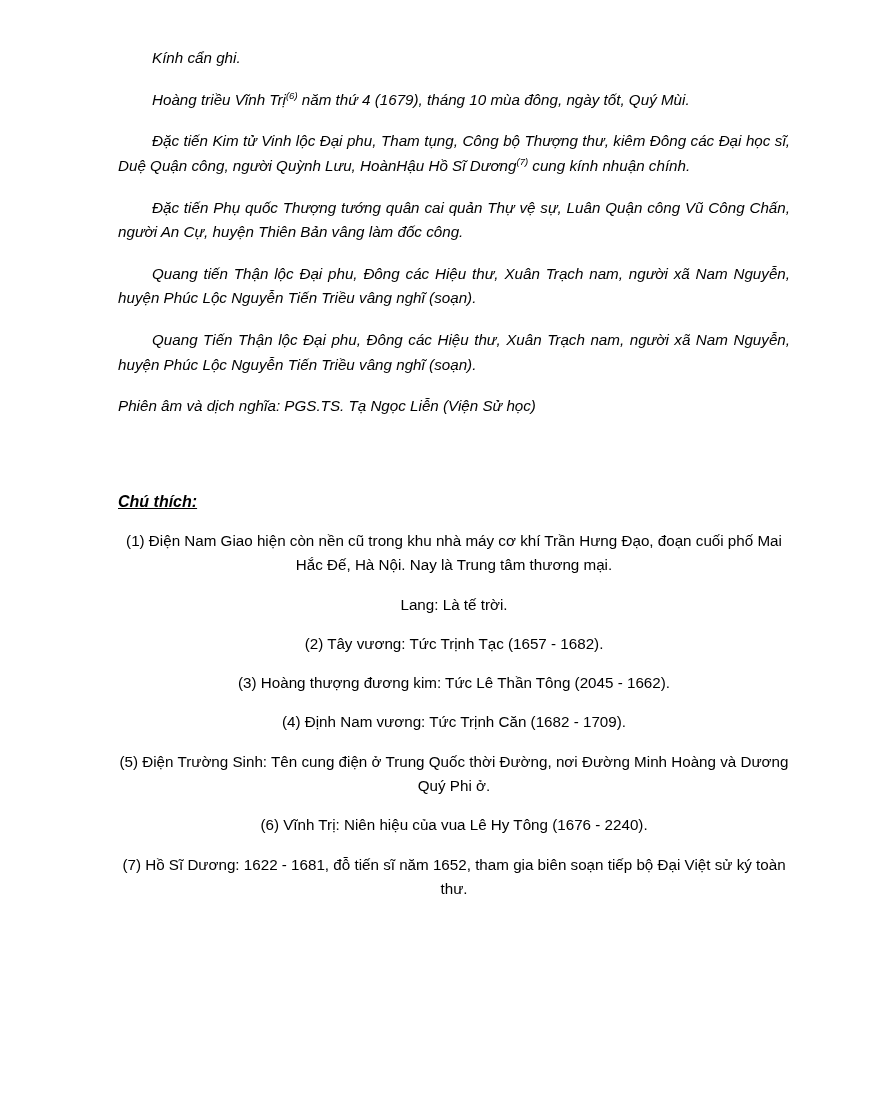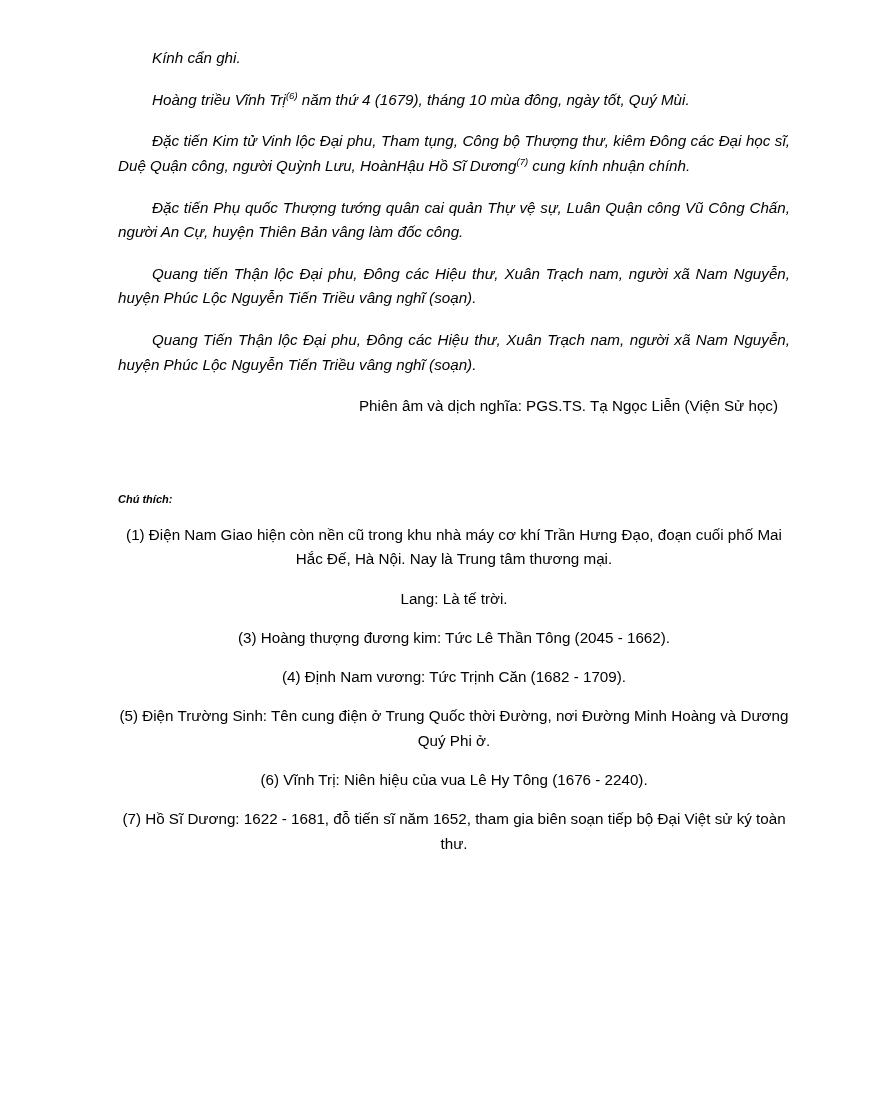--- a/index.html
+++ b/index.html
@@ -25,33 +25,35 @@
     line-height: 1.62;
     text-align: justify;
   }
   .para {
     margin: 0 0 17px 0;
     font-style: italic;
     text-indent: 34px;
   }
   .signature {
     margin: 0 0 17px 0;
-    text-align: right;
+    font-style: italic;
+    text-align: left;
     padding-right: 12px;
   }
   sup {
     font-size: 9.5px;
     vertical-align: super;
     line-height: 0;
   }
   .notes-title {
     margin: 74px 0 18px 0;
     font-weight: bold;
     font-style: italic;
-    font-size: 11px;
+    text-decoration: underline;
+    font-size: 16px;
   }
   .note {
     margin: 0 0 15px 0;
     font-size: 15.2px;
     line-height: 1.6;
     text-align: center;
   }
 </style>
 </head>
 <body>
@@ -74,20 +76,21 @@
 
 
     <p class="signature">Phiên âm và dịch nghĩa: PGS.TS. Tạ Ngọc Liễn (Viện Sử học)</p>
   </div>
 
   <div class="notes-section">
     <div class="notes-title">Chú thích:</div>
 
     <p class="note">(1) Điện Nam Giao hiện còn nền cũ trong khu nhà máy cơ khí Trần Hưng Đạo, đoạn cuối phố Mai Hắc Đế, Hà Nội. Nay là Trung tâm thương mại.</p>
     <p class="note">Lang: Là tế trời.</p>
+    <p class="note">(2)  Tây vương: Tức Trịnh Tạc (1657 - 1682).</p>
     <p class="note">(3)  Hoàng thượng đương kim: Tức Lê Thần Tông (2045 - 1662).</p>
     <p class="note">(4)  Định Nam vương: Tức Trịnh Căn (1682 - 1709).</p>
     <p class="note">(5) Điện Trường Sinh: Tên cung điện ở Trung Quốc thời Đường, nơi Đường Minh Hoàng và Dương Quý Phi ở.</p>
     <p class="note">(6) Vĩnh Trị: Niên hiệu của vua Lê Hy Tông (1676 - 2240).</p>
     <p class="note">(7) Hồ Sĩ Dương: 1622 - 1681, đỗ tiến sĩ năm 1652, tham gia biên soạn tiếp bộ Đại Việt sử ký toàn thư.</p>
   </div>
 
 </div>
 
 </body></html>

